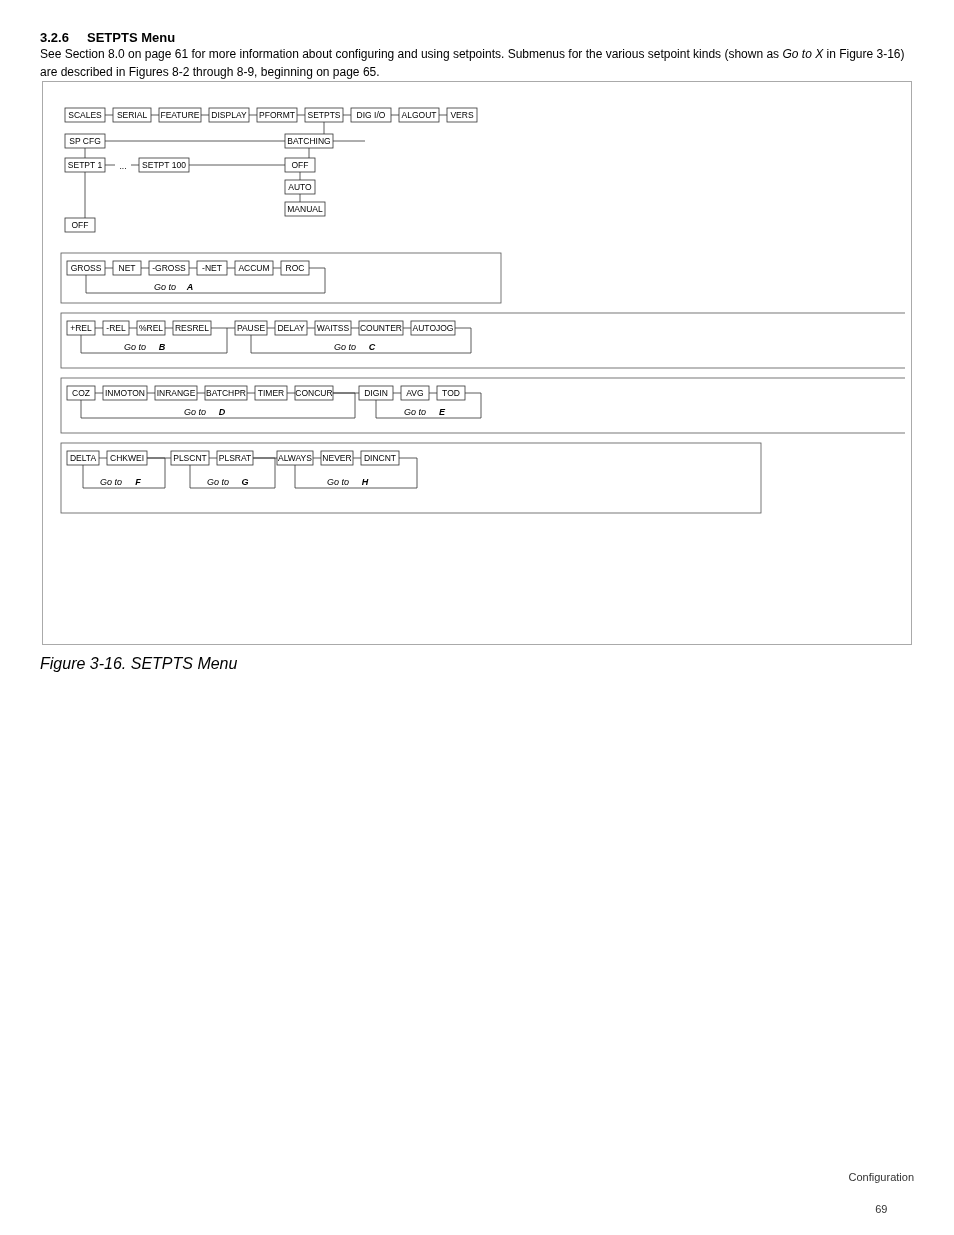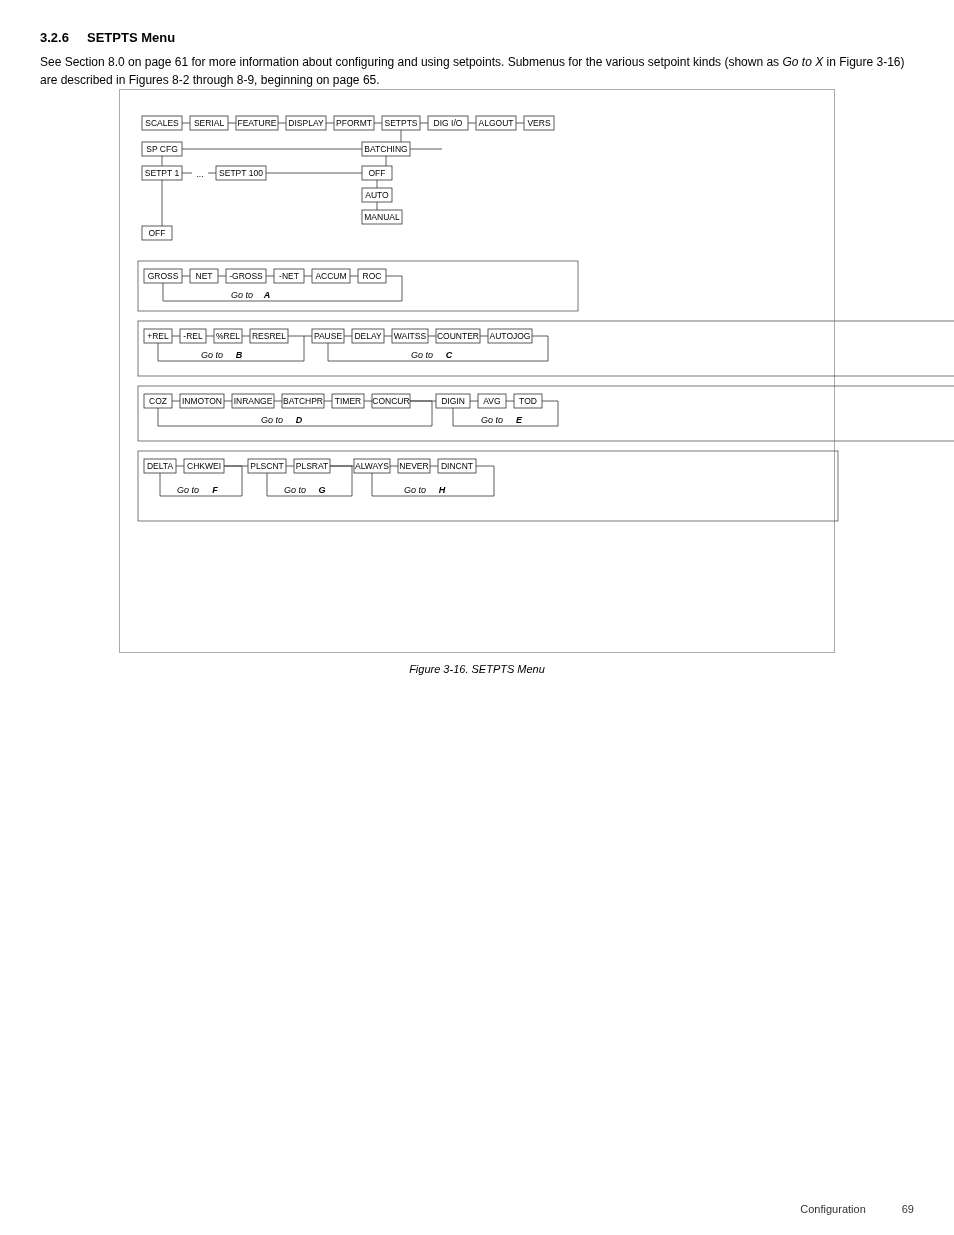--- a/index.html
+++ b/index.html
@@ -8,52 +8,52 @@
       background: #fff;
       color: #000;
       width: 954px;
       min-height: 1235px;
       padding: 30px 40px;
     }
 
     .section-heading {
       font-size: 13px;
       font-weight: bold;
-      margin-bottom: 8px;
     }
 
     .intro-text {
       font-size: 12px;
       line-height: 1.5;
     }
 
     .diagram-container {
       border: 1px solid #aaa;
       padding: 16px 4px 12px 12px;
       position: relative;
-      width: 716px;
+      width: 870px;
       margin: 0 auto 10px auto;
     }
 
     .figure-caption {
-      text-align: center;
+      text-align: left;
       font-style: italic;
-      font-size: 11px;
+      font-size: 16px;
       margin-top: 8px;
     }
 
     .footer {
       position: absolute;
       bottom: 20px;
       right: 40px;
       font-size: 11px;
       color: #333;
       display: flex;
       align-items: center;
-      gap: 36px;
+      gap: 20px;
+      flex-direction: column;
     }
 
     
     .svg-wrap {
       width: 870px;
       margin: 0 auto;
     }
 
     svg text {
       font-family: Arial, sans-serif;

